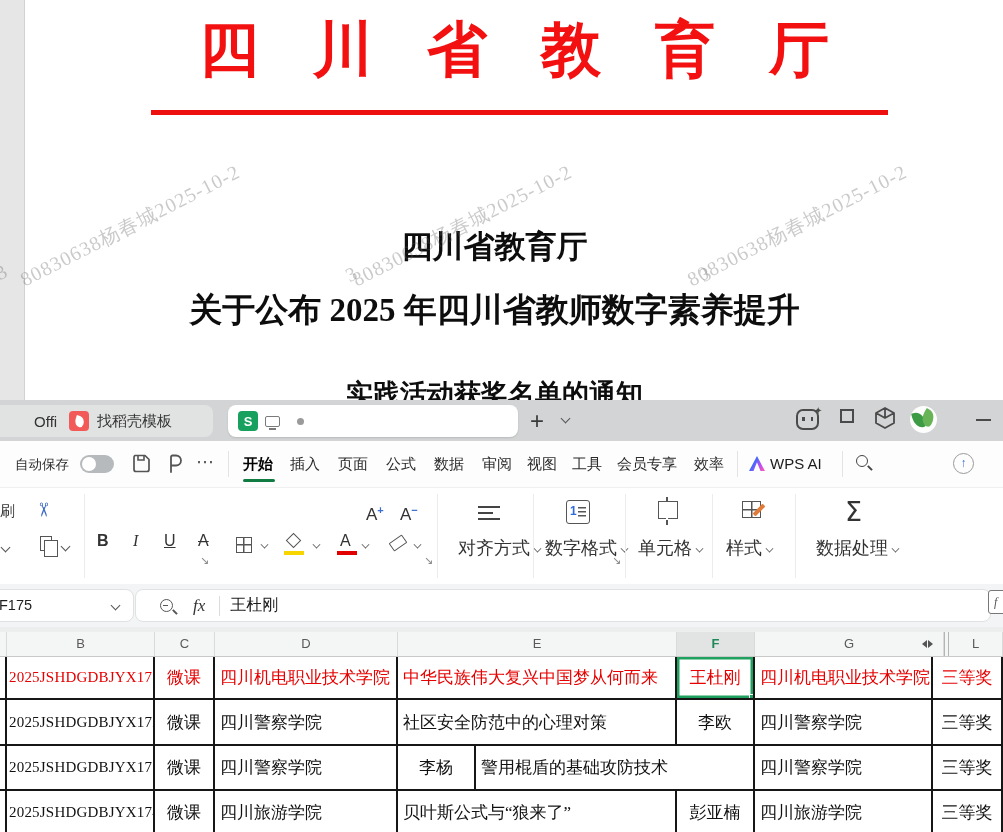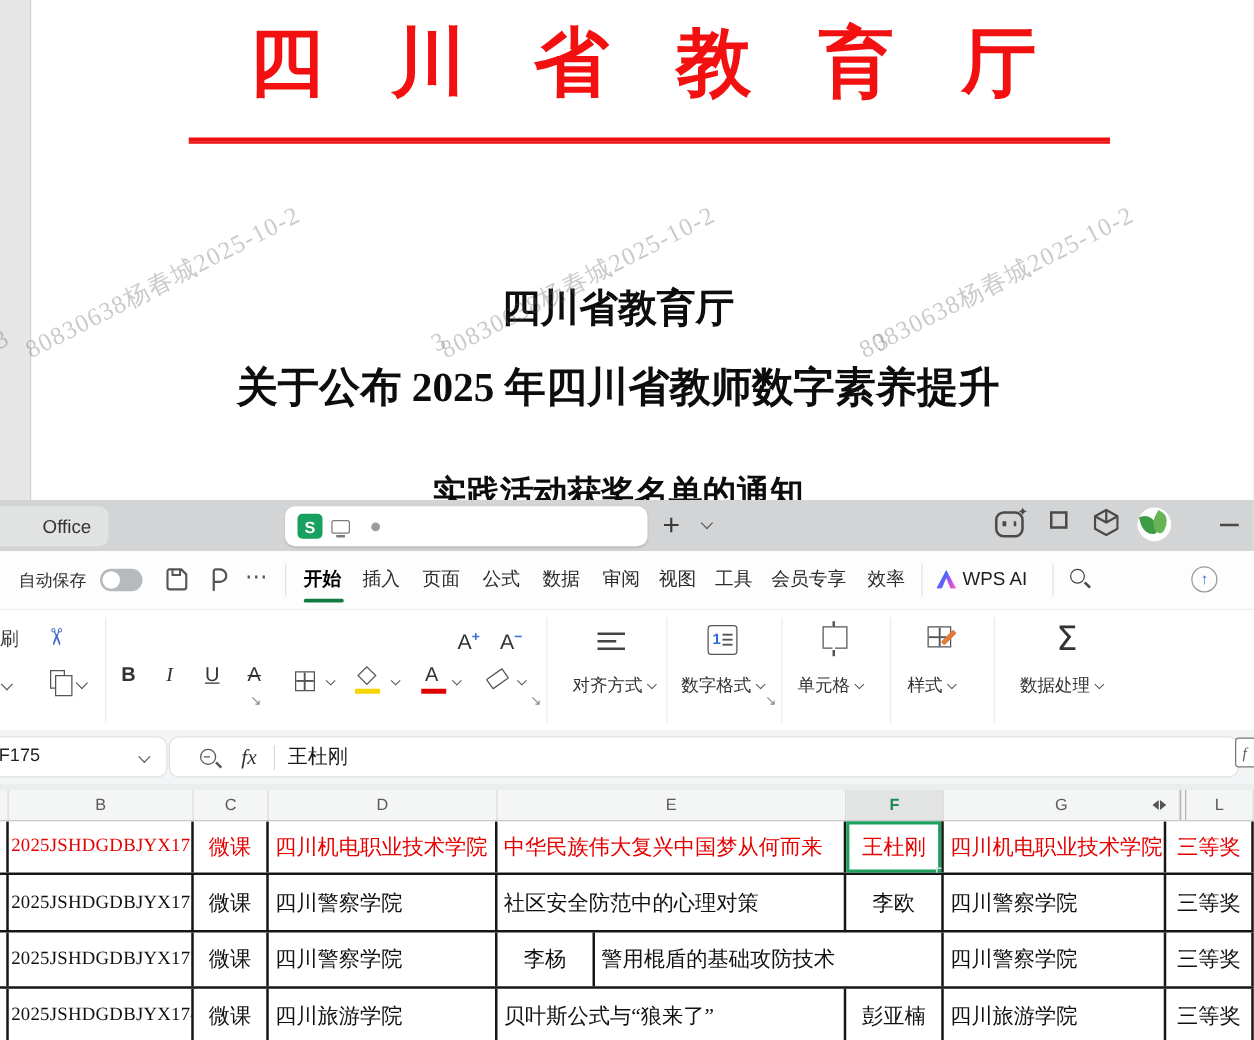--- a/index.html
+++ b/index.html
@@ -109,21 +109,21 @@
   .c1p { left:261px; top:53px; } .c2p { left:313px; top:53px; } .c3p { left:362px; top:53px; } .c4p { left:414px; top:53px; }
   .fill-ico { left:288px; top:47px; width:11px; height:11px; border:1.6px solid #555; transform:rotate(45deg); }
   .fill-bar { left:284px; top:63px; width:20px; height:4px; background:#f6d500; }
   .fcol-a { left:340px; top:44px; font-size:16px; color:#333; }
   .fcol-bar { left:337px; top:63px; width:20px; height:4px; background:#e00000; }
   .eraser { left:390px; top:50px; width:16px; height:10px; border:1.6px solid #555; transform:rotate(-35deg); border-radius:1px; }
   .gdiv { top:6px; width:1px; height:84px; background:#ececec; }
   .align-ico { left:478px; top:18px; width:22px; }
   .align-ico i { display:block; height:2px; background:#444; margin-bottom:4px; }
   .align-ico i:nth-child(2) { width:70%; }
-  .grp-label { top:40px; height:40px; line-height:40px; font-size:14px; color:#333; white-space:nowrap; }
+  .grp-label { top:40px; height:40px; line-height:40px; font-size:18px; color:#333; white-space:nowrap; }
   .grp-label .chev { margin-left:4px; vertical-align:2px; transform:rotate(45deg) scale(.8); }
   .num-ico { left:566px; top:12px; width:24px; height:24px; border:1.5px solid #555; border-radius:3px;
     font-size:12px; color:#2f6bd8; font-weight:700; padding:3px 0 0 3px; }
   .num-ico:after { content:""; position:absolute; right:3px; top:6px; width:8px; height:10px;
     background:linear-gradient(#555,#555) 0 0/8px 1.5px no-repeat,linear-gradient(#555,#555) 0 4px/8px 1.5px no-repeat,linear-gradient(#555,#555) 0 8px/8px 1.5px no-repeat; }
   .cell-ico { left:658px; top:13px; width:20px; height:18px; border:1.8px solid #555; }
   .cell-ico:before { content:""; position:absolute; left:7px; top:-5px; width:1.8px; height:28px; background:#fff; }
   .cell-ico:after { content:""; position:absolute; left:7px; top:-5px; width:1.8px; height:5px; background:#555; box-shadow:0 23px 0 #555; }
   .style-ico { left:742px; top:13px; width:19px; height:17px; border:1.5px solid #555;
     background:linear-gradient(#555,#555) 8px 0/1.5px 100% no-repeat,linear-gradient(#555,#555) 0 7px/100% 1.5px no-repeat; }
@@ -188,20 +188,26 @@
   <span class="wm" style="left:360px;top:266px">80830638杨春城2025-10-2</span>
   <span class="wm" style="left:695px;top:266px">80830638杨春城2025-10-2</span>
   <span class="wm" style="left:2px;top:262px">3</span>
   <span class="wm" style="left:352px;top:264px">3</span>
   <span class="wm" style="left:706px;top:264px">3</span>
 </div>
 
 <div class="tabbar">
   <div class="tab partial">
     <span>Office</span>
+  </div>
+  <div class="tab docer">
+    <span class="sq-ico docer-ico">
+        <span class="docer-leaf"></span>
+      </span>
+    <span>找稻壳模板</span>
   </div>
   <div class="tab active">
     <span class="sq-ico s-ico">S</span>
     <span class="monitor"></span>
     <span class="dot"></span>
   </div>
   <div class="plus">+</div>
   <span class="chev tab-chev"></span>
   <div class="tb-ico ai-cat">
       <i class="l"></i>

